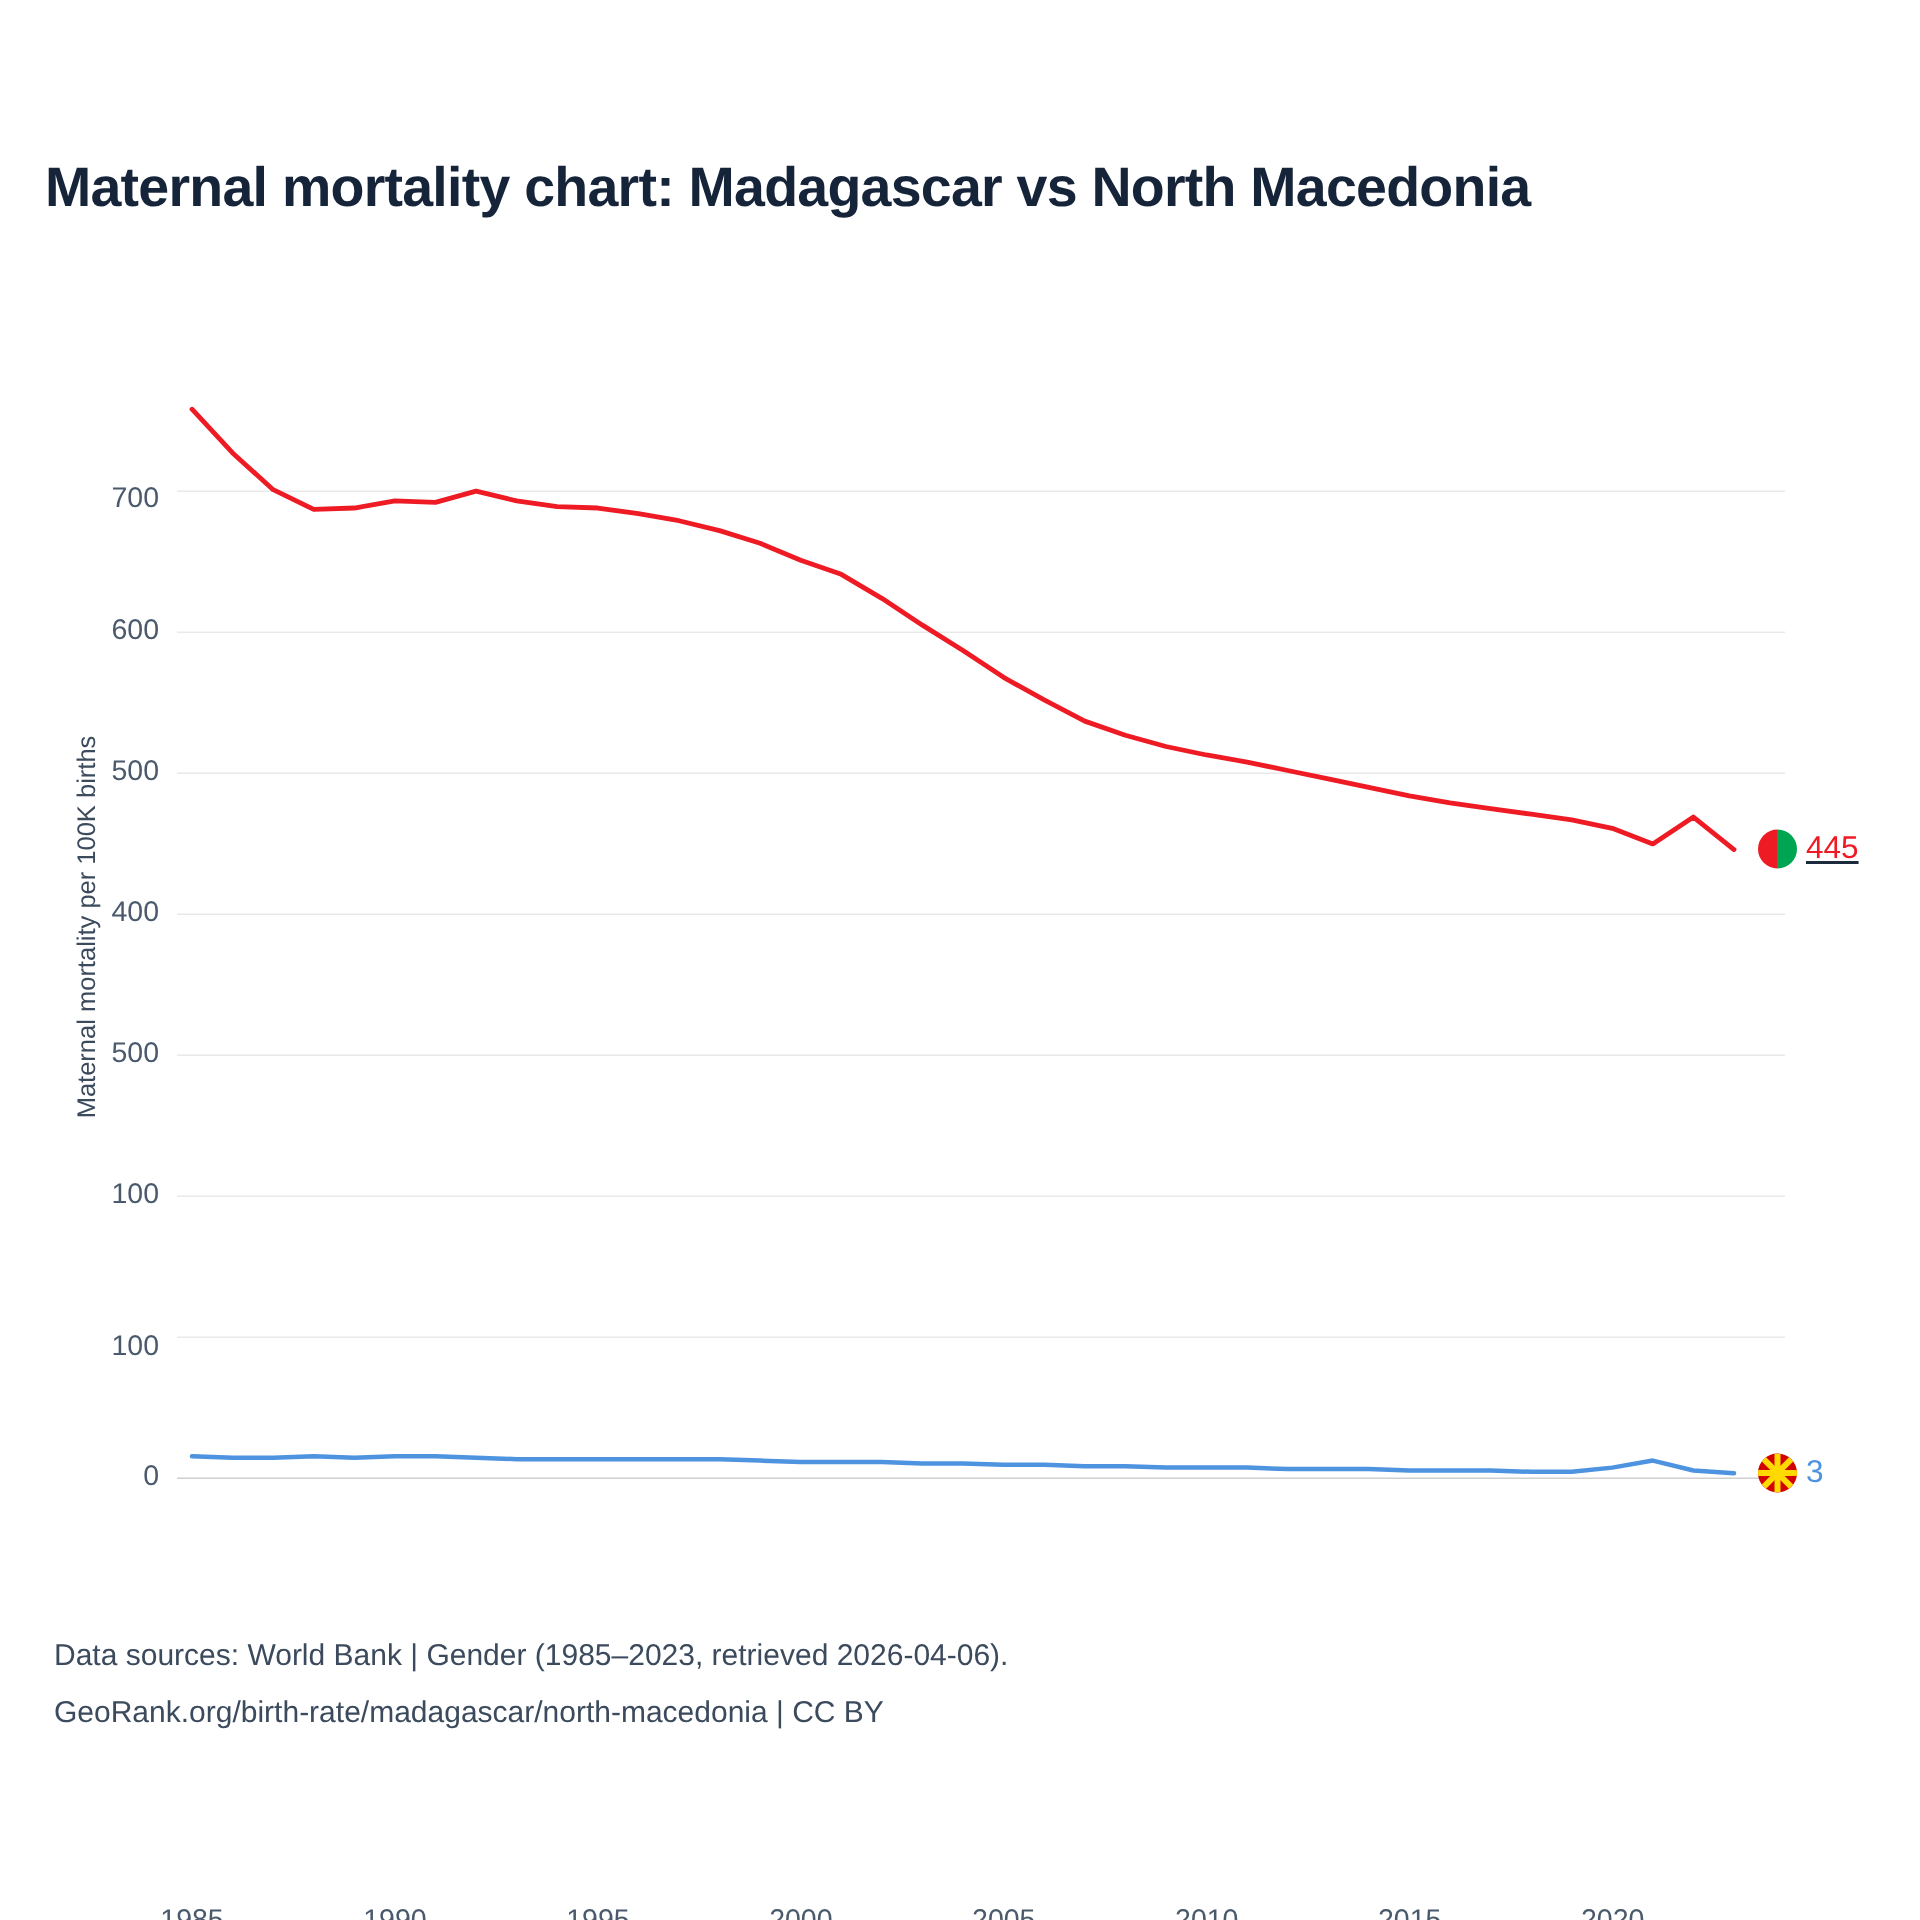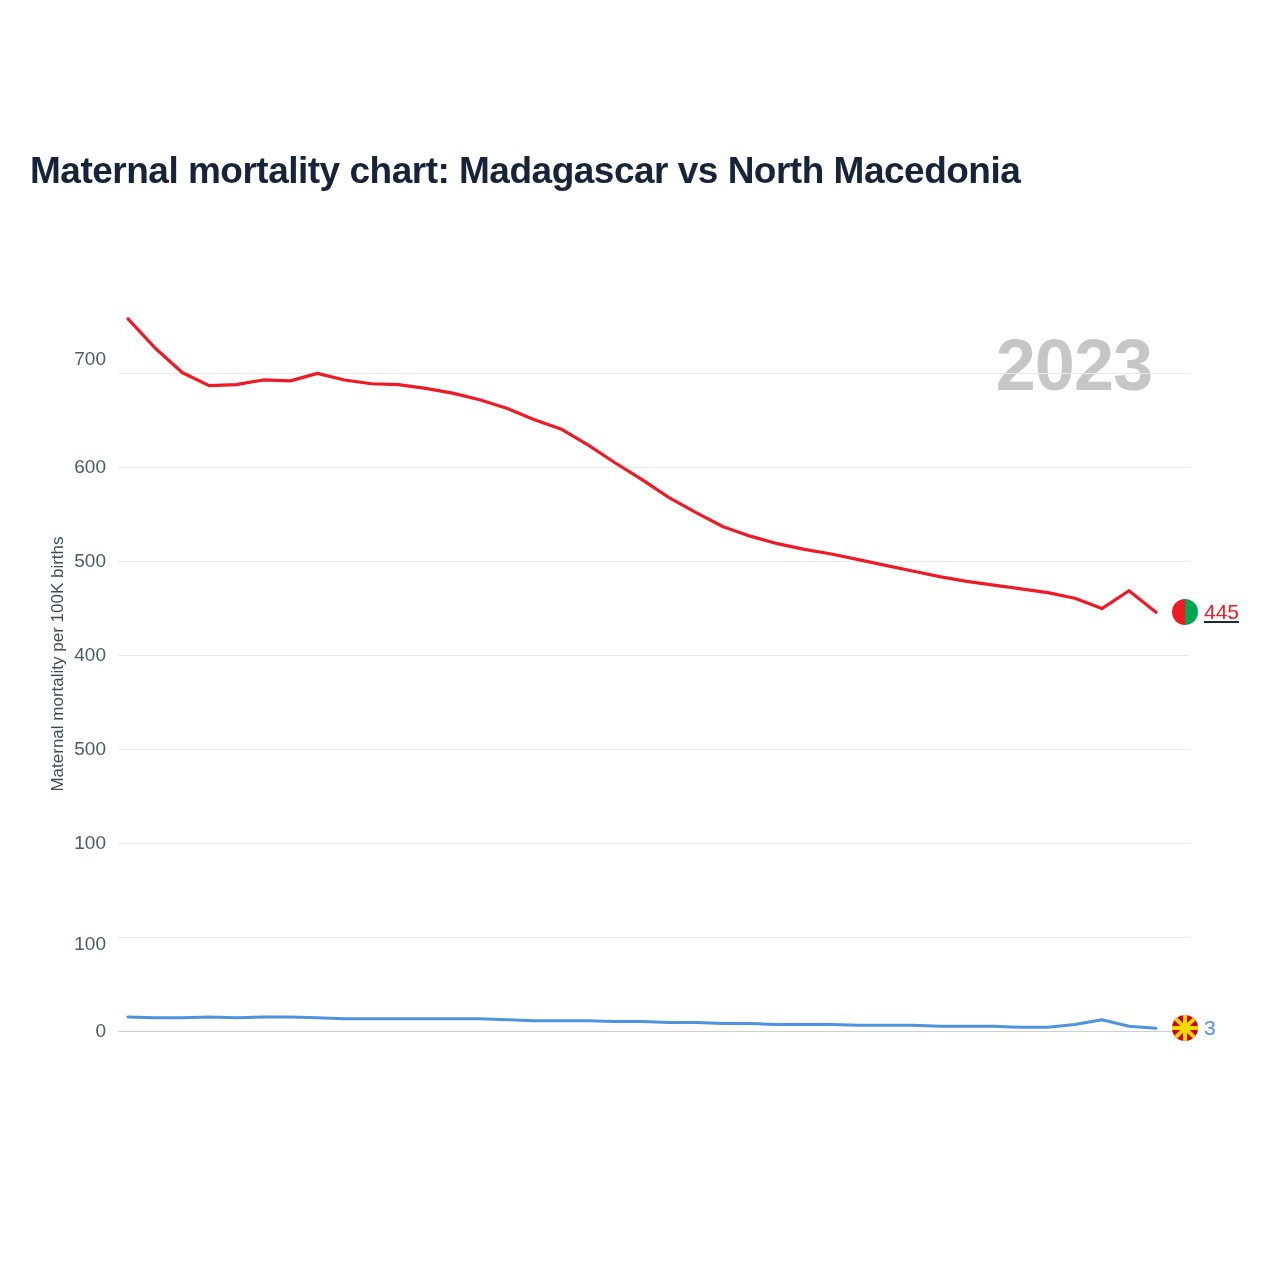--- a/index.html
+++ b/index.html
@@ -11,21 +11,20 @@
     width: 1280px;
     height: 1280px;
     font-family: "Liberation Sans", sans-serif;
     color: #1b2a3d;
     position: relative;
     overflow: hidden;
   }
   .page {
     position: absolute;
     inset: 0;
-    margin-top: 46px;
   }
   .title {
     position: absolute;
     left: 30px;
     top: 104px;
     font-size: 37px;
     font-weight: bold;
     color: #16243a;
     letter-spacing: -0.5px;
     white-space: nowrap;
@@ -179,38 +178,37 @@
   .footer div { white-space: nowrap; }
 </style>
 </head>
 <body>
 
 <div class="page">
 
   <div class="title">Maternal mortality chart: Madagascar vs North Macedonia</div>
 
 
-  <div class="year-watermark">2023</div>
 
   <div class="ylabel">
     <span class="ylabel-inner">Maternal mortality per 100K births</span>
   </div>
 
   <div class="plot">
 
     <div class="gridline" style="top:56.6px"></div>
     <div class="gridline" style="top:150.7px"></div>
     <div class="gridline" style="top:244.8px"></div>
     <div class="gridline" style="top:338.9px"></div>
     <div class="gridline" style="top:433.0px"></div>
     <div class="gridline" style="top:527.1px"></div>
     <div class="gridline" style="top:621.2px"></div>
     <div class="axis-line" style="top:715.3px"></div>
 
-    <div class="ytick" style="top:43px">700</div>
+    <div class="ytick" style="top:63px">700</div>
     <div class="ytick" style="top:150.7px">600</div>
     <div class="ytick" style="top:244.8px">500</div>
     <div class="ytick" style="top:338.9px">400</div>
     <div class="ytick" style="top:433.0px">500</div>
     <div class="ytick" style="top:527.1px">100</div>
     <div class="ytick" style="top:628px">100</div>
     <div class="ytick" style="top:715.3px">0</div>
 
     <div class="xtick" style="left:10px">1985</div>
     <div class="xtick" style="left:145.3px">1990</div>
@@ -237,14 +235,18 @@
         <span class="ray" style="transform:translate(-50%,-50%) rotate(45deg)"></span>
         <span class="ray" style="transform:translate(-50%,-50%) rotate(90deg)"></span>
         <span class="ray" style="transform:translate(-50%,-50%) rotate(135deg)"></span>
         <span class="sun"></span>
       </span>
       <span class="endpoint-value val-b">3</span>
     </div>
 
   </div>
 
+  <div class="footer">
+    <div>Data sources: World Bank | Gender (1985–2023, retrieved 2026-04-06).</div>
+    <div>GeoRank.org/birth-rate/madagascar/north-macedonia | CC BY</div>
+  </div>
 
 </div>
 
 </body></html>

